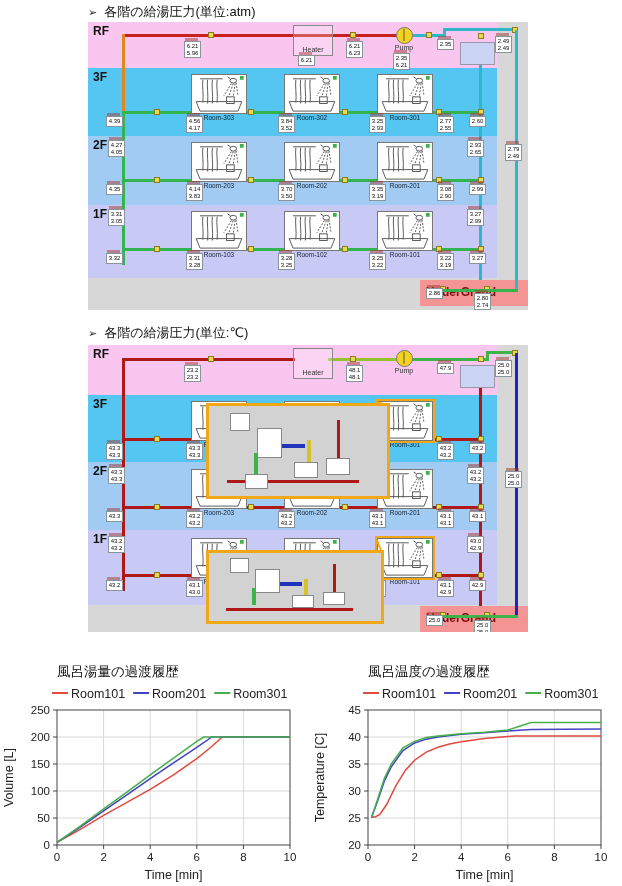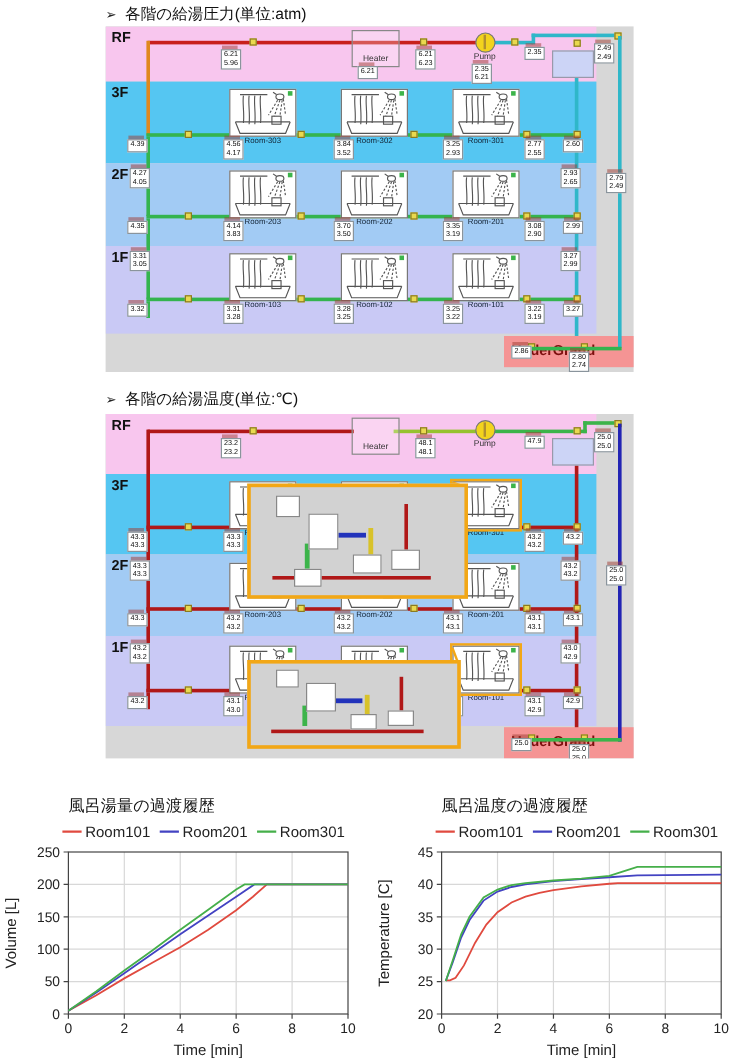--- a/index.html
+++ b/index.html
@@ -454,21 +454,21 @@
     <div class="sensor" style="left: 338px; top: 266px;">
       <div>2.86</div>
     </div>
     <div class="sensor" style="left: 386px; top: 271px;">
       <div>2.80</div>
       <div>2.74</div>
     </div>
   </div>
 
 <div class="heading h2">
-  <span class="bullet">➢</span><span>各階の給湯温度(単位:℃)</span>
+  <span class="bullet">➢</span><span>各階の給湯圧力(単位:℃)</span>
 </div>
 
 <div class="diagram d2">
   <div class="band" style="top:0;height:50px;background:#f8c6ee">
     <span class="flabel">RF</span>
     </div>
   <div class="band" style="top:50px;height:67px;background:#55c6f2">
     <span class="flabel">3F</span>
     </div>
   <div class="band" style="top:117px;height:68px;background:#a2cbf4">

